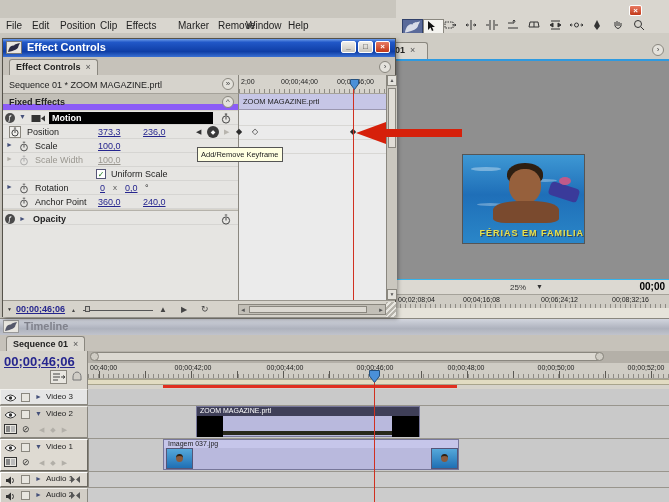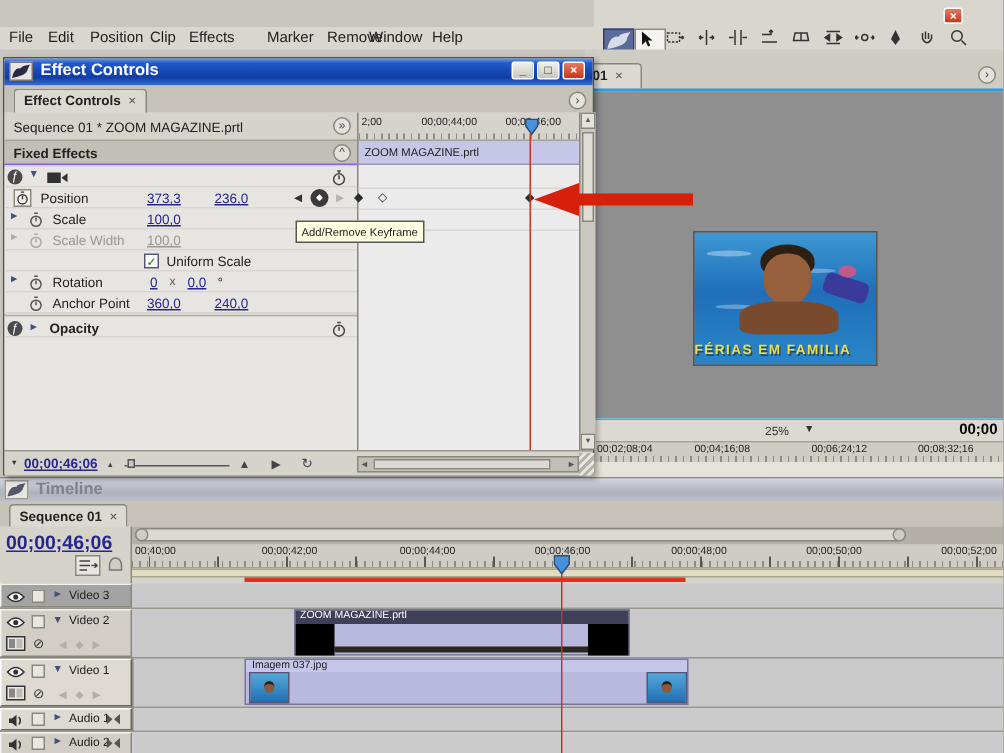--- a/index.html
+++ b/index.html
@@ -131,21 +131,21 @@
 
       <div class="a" style="left:72px;top:93px;width:123px;height:90px;background:linear-gradient(180deg,#3e98d4,#1f6fb8 45%,#2a86c8);border:1px solid #555;overflow:hidden">
         <div class="a" style="left:8px;top:12px;width:30px;height:4px;border-radius:50%;background:rgba(255,255,255,.35)"></div>
         <div class="a" style="left:70px;top:24px;width:24px;height:3px;border-radius:50%;background:rgba(255,255,255,.3)"></div>
         <div class="a" style="left:14px;top:48px;width:26px;height:3px;border-radius:50%;background:rgba(255,255,255,.3)"></div>
         <div class="a" style="left:44px;top:8px;width:36px;height:22px;border-radius:50% 50% 40% 40%;background:#2e1f12"></div>
         <div class="a" style="left:46px;top:14px;width:32px;height:34px;border-radius:46%;background:#96603c"></div>
         <div class="a" style="left:30px;top:46px;width:66px;height:22px;border-radius:40% 40% 20% 20%;background:#7a4a2e"></div>
         <div class="a" style="left:86px;top:30px;width:30px;height:14px;border-radius:4px;background:#3a3a9a;transform:rotate(18deg)"></div>
         <div class="a" style="left:96px;top:22px;width:12px;height:8px;border-radius:50%;background:#c05a8a"></div>
-        <div class="a nw" style="left:0;right:0;bottom:5px;text-align:left;color:#e8e04a;font-weight:bold;font-size:9px;letter-spacing:1px;text-shadow:1px 1px 0 #33445a">FÉRIAS EM FAMILIA</div>
+        <div class="a nw" style="left:0;right:0;bottom:5px;text-align:right;color:#e8e04a;font-weight:bold;font-size:9px;letter-spacing:1px;text-shadow:1px 1px 0 #33445a">FÉRIAS EM FAMILIA</div>
       </div>
     </div>
 
     <div class="a" style="left:0;top:246px;width:279px;height:15px;background:#dcd9d2;border-top:1px solid #35b4ec">
       <span class="a vblue nw" style="left:-46px;top:2px;font-weight:bold">00;00;46;06</span>
       <span class="a" style="left:120px;top:3px;font-size:8px;color:#333">25%</span>
       <span class="a" style="left:146px;top:3px;font-size:7px;color:#333">▼</span>
       <span class="a nw" style="right:4px;top:1px;font-size:10px;font-weight:bold;color:#000">00;00</span>
     </div>
 
@@ -203,21 +203,21 @@
       <span class="a nw" style="left:468px;top:1px;font-size:7px;transform:translateX(-50%)">00;00;50;00</span>
       <span class="a nw" style="left:558px;top:1px;font-size:7px;transform:translateX(-50%)">00;00;52;00</span>
       <div class="a ticks-minor" style="left:0;bottom:0;width:581px;height:4px"></div>
       <div class="a ticks-major" style="left:11px;bottom:0;width:570px;height:7px"></div>
     </div>
 
     <div class="a" style="left:88px;top:60px;width:581px;height:6px;background:#e2dcc2;border-top:1px solid #a8a48c;border-bottom:1px solid #a8a48c"></div>
     <div class="a" style="left:163px;top:66px;width:294px;height:3px;background:#e03020"></div>
 
     <div class="a" style="left:88px;top:70px;width:581px;height:16px;background:#c9c9c9"></div>
-    <div class="a" style="left:0;top:70px;width:88px;height:16px;background:#a3a3a3;border:1px solid;border-color:#f2f1ed #8a877f #8a877f #f2f1ed">
+    <div class="a" style="left:0;top:70px;width:88px;height:16px;background:#e5e5e5;border:1px solid;border-color:#f2f1ed #8a877f #8a877f #f2f1ed">
       <span class="a" style="left:3px;top:4px">
           <svg width="13" height="8" viewBox="0 0 13 8">
             <path d="M1 4 Q6.5 -2 12 4 Q6.5 10 1 4 Z" fill="#fff" stroke="#333"></path>
             <circle cx="6.5" cy="4" r="1.7" fill="#333"></circle>
           </svg>
         </span>
       <span class="a" style="left:20px;top:3px;width:9px;height:9px;border:1px solid #8a877f;background:#e8e6e0"></span>
       <span class="a" style="left:34px;top:3px;font-size:7px;color:#44507a">►</span>
       <span class="a trkname" style="left:45px;top:2px">Video 3</span>
     </div>
@@ -358,38 +358,39 @@
       <span class="a nw" style="left:42px;top:3px;font-size:7px">00;00;44;00</span>
       <span class="a nw" style="left:98px;top:3px;font-size:7px">00;00;46;00</span>
       <div class="a ticks-minor" style="left:0;bottom:0;width:148px;height:4px"></div>
       <div class="a" style="left:111px;top:4px">
           <svg width="9" height="11" viewBox="0 0 9 11">
             <path d="M0.5 0.5 H8.5 V5 L4.5 10.5 L0.5 5 Z" fill="#4a90d9" stroke="#26517e"></path>
           </svg>
         </div>
     </div>
 
-    <div class="a" style="left:0;top:55px;width:235px;height:16px;background:#c2bfb7;border-bottom:1px solid #8b5cf6">
+    <div class="a" style="left:0;top:55px;width:235px;height:16px;background:#c2bfb7;border-bottom:6px solid #8b5cf6">
       <span class="a nw" style="left:6px;top:3px;font-weight:bold">Fixed Effects</span>
       <span class="a circbtn" style="left:219px;top:2px">^</span>
     </div>
 
     <div class="a" style="left:235px;top:55px;width:148px;height:16px;background:#c6c6e6;border-bottom:1px solid #9a97b0;border-left:1px solid #8a877f">
       <span class="a nw" style="left:4px;top:3px;font-size:7.5px;color:#222">ZOOM MAGAZINE.prtl</span>
     </div>
 
     <div class="ecrow" style="top:72px">
       <span style="left:2px;width:10px;height:10px;border-radius:50%;background:#4a4a4a;color:#fff;text-align:center;line-height:10px;font-size:8px">ƒ</span>
       <span style="left:16px;font-size:7px;color:#44507a">▼</span>
       <span style="left:28px;top:3px">
           <svg width="15" height="9" viewBox="0 0 15 9">
             <rect x="0.5" y="1" width="9" height="7" fill="#333"></rect>
             <path d="M10 4.5 L14 1.5 V7.5 Z" fill="#333"></path>
           </svg>
         </span>
+      <span style="left:46px;top:1px;width:164px;height:12px;background:#000;color:#fff;font-weight:bold;padding:1px 0 0 3px">Motion</span>
       <span style="left:218px;top:2px">
           <svg width="10" height="11" viewBox="0 0 10 11">
             <circle cx="5" cy="6.5" r="3.6" fill="none" stroke="#444"></circle>
             <line x1="5" y1="6.5" x2="5" y2="3.8" stroke="#444"></line>
             <line x1="3.8" y1="1" x2="6.2" y2="1" stroke="#444"></line>
             <line x1="5" y1="1" x2="5" y2="2.6" stroke="#444"></line>
           </svg>
         </span>
     </div>
     <div class="ecrow" style="top:86px">

